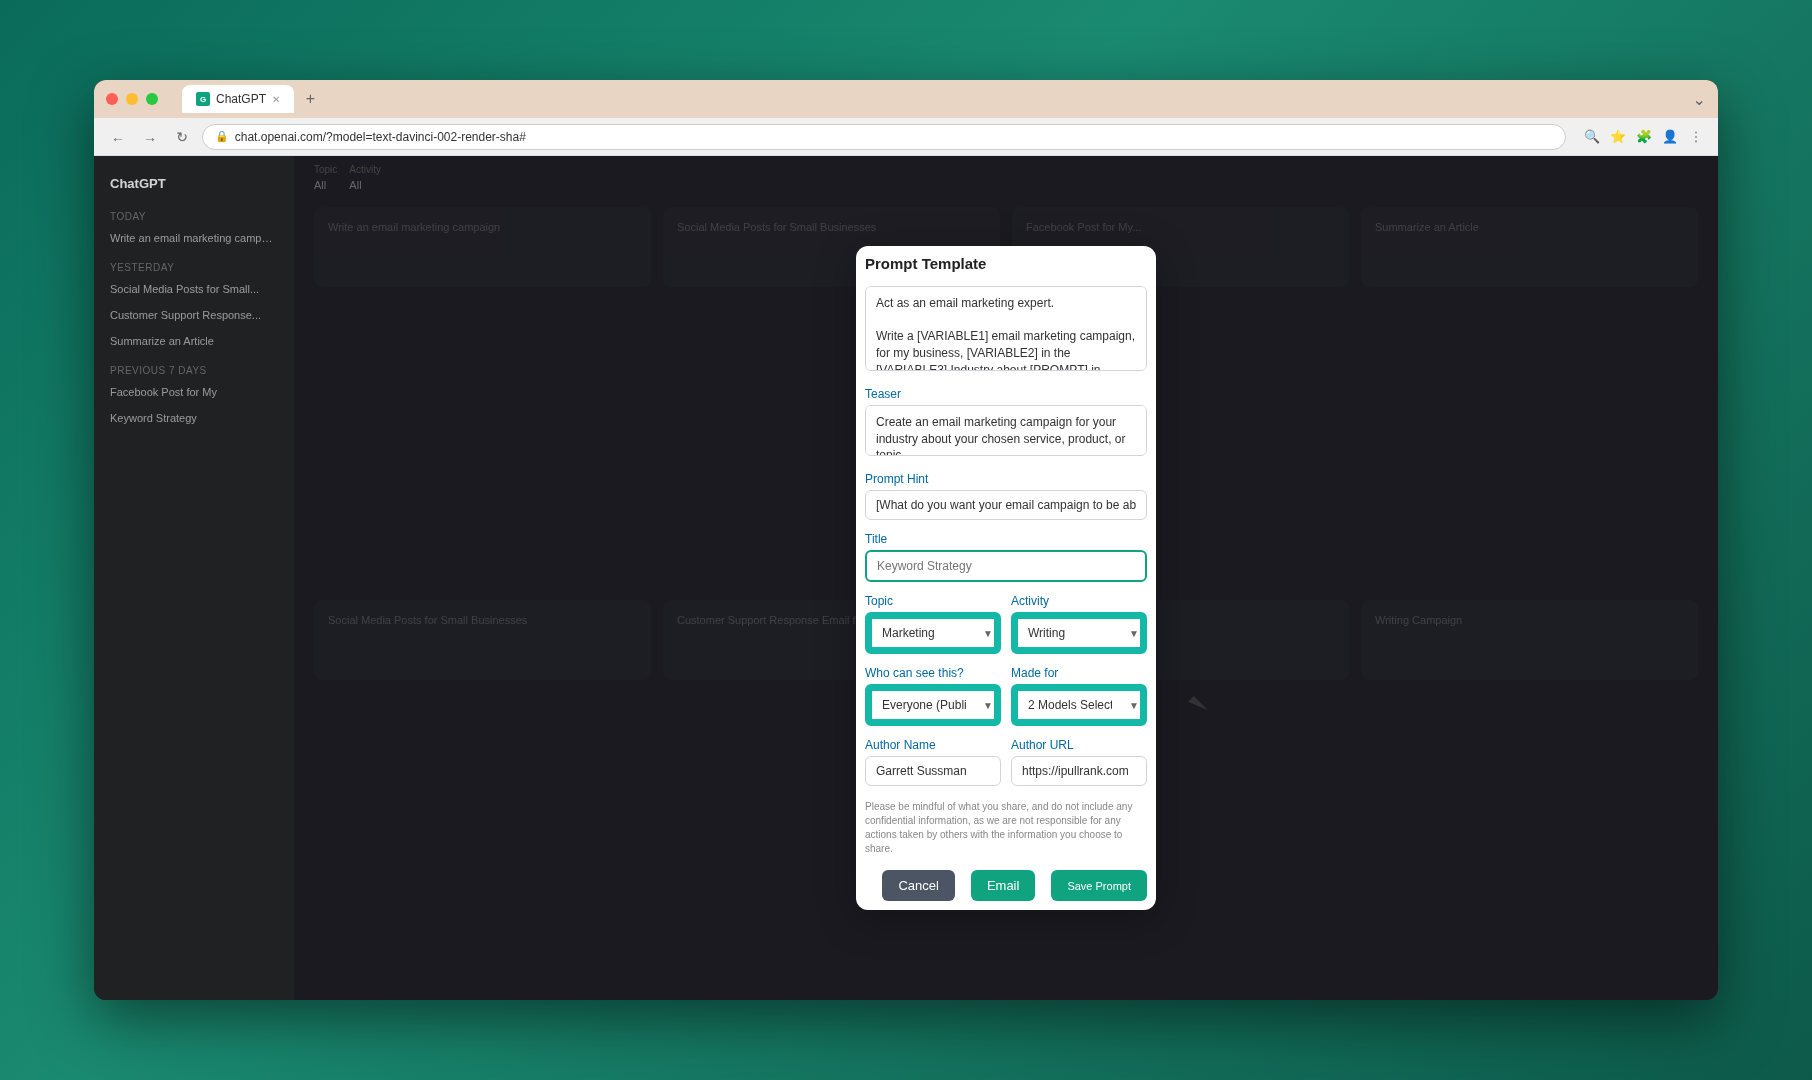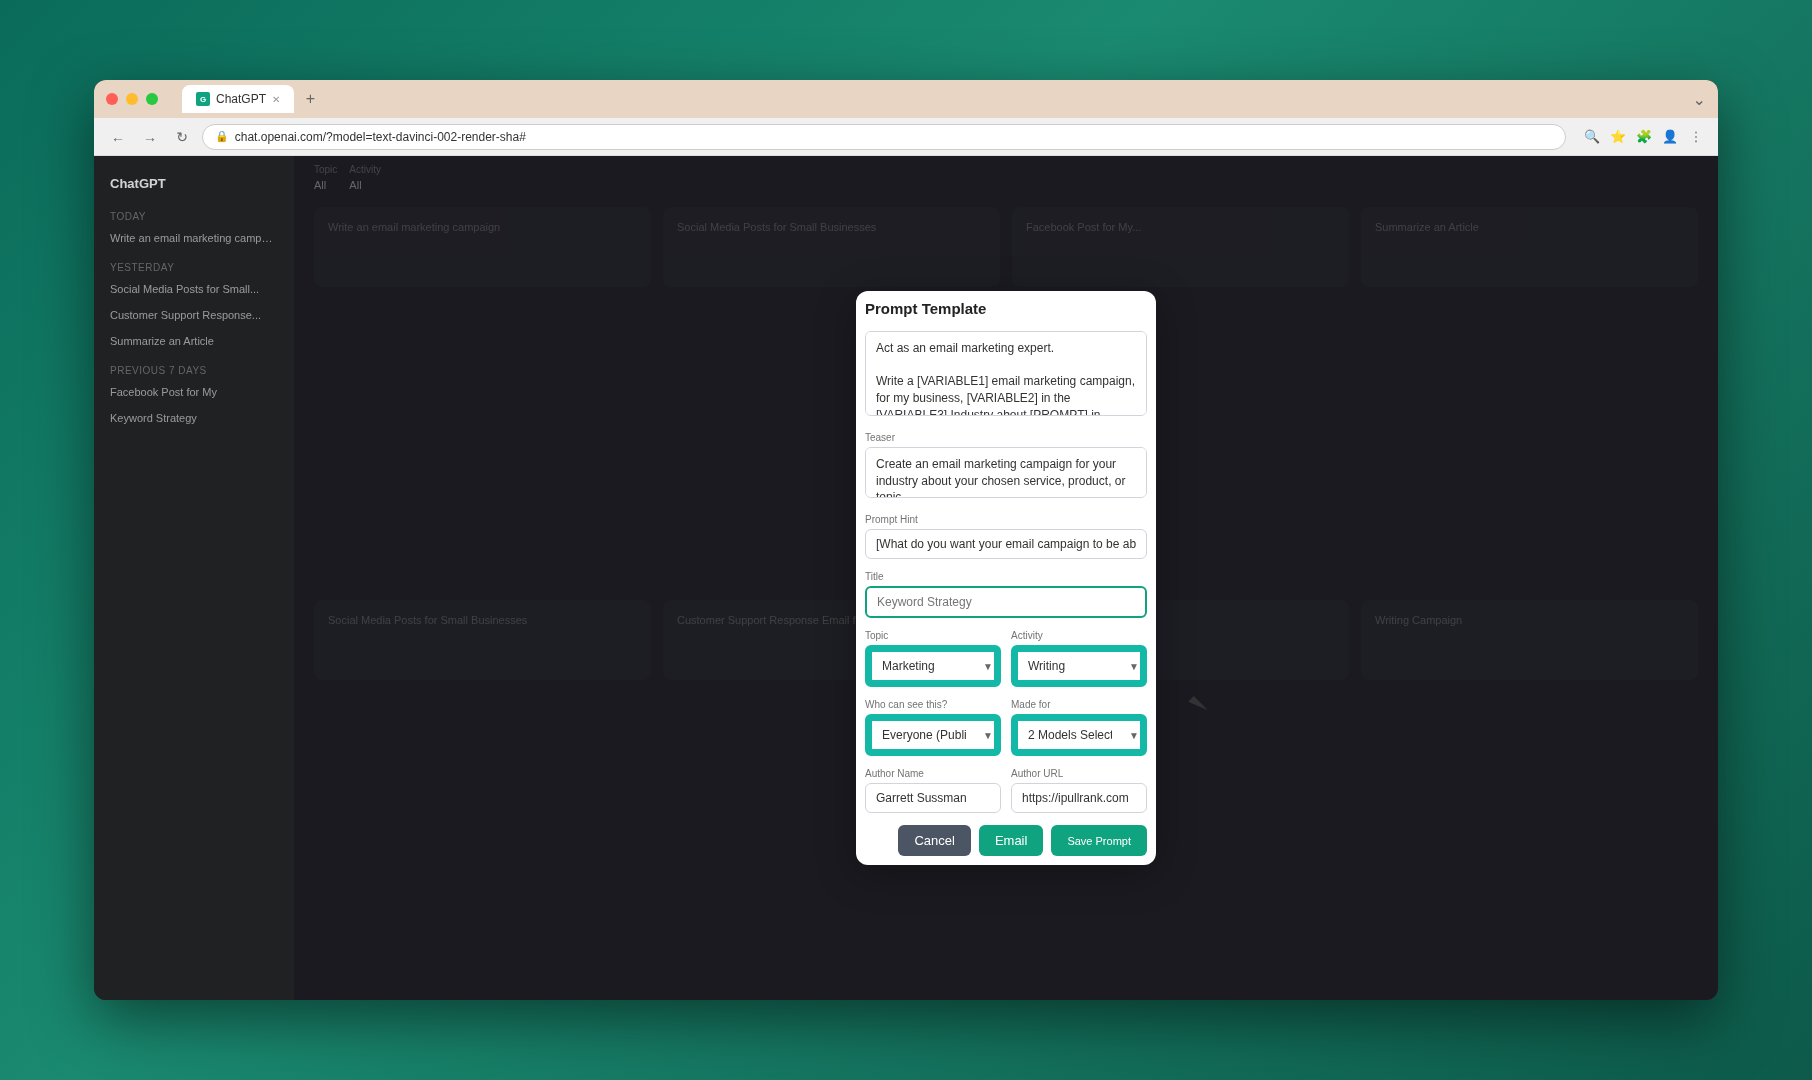--- a/index.html
+++ b/index.html
@@ -279,23 +279,23 @@
       font-weight: 600;
       color: #222;
       margin-bottom: 14px;
     }
 
     .form-group {
       margin-bottom: 12px;
     }
 
     .form-label {
-      font-size: 10px;
+      font-size: 12px;
       font-weight: 500;
-      color: #737373;
+      color: #0369a1;
       margin-bottom: 4px;
       display: block;
     }
 
     .form-textarea {
       width: 100%;
       border: 1px solid #d1d5db;
       border-radius: 6px;
       padding: 8px 10px;
       font-size: 12px;
@@ -358,21 +358,21 @@
     .disclaimer {
       font-size: 10px;
       color: #888;
       line-height: 1.4;
       margin-bottom: 14px;
     }
 
     .modal-actions {
       display: flex;
       justify-content: flex-end;
-      gap: 8px;
+      gap: 16px;
     }
 
     .btn-cancel {
       background: #4b5563;
       color: #fff;
       border: none;
       border-radius: 6px;
       padding: 8px 16px;
       font-size: 13px;
       cursor: pointer;
@@ -580,20 +580,21 @@
             <div class="form-group" style="margin-bottom:0;">
               <label class="form-label">Author Name</label>
               <input type="text" class="form-input normal" value="Garrett Sussman" style="">
             </div>
             <div class="form-group" style="margin-bottom:0;">
               <label class="form-label">Author URL</label>
               <input type="text" class="form-input normal" value="https://ipullrank.com" style="">
             </div>
           </div>
 
+          <div class="disclaimer" style="margin-top:14px;">Please be mindful of what you share, and do not include any confidential information, as we are not responsible for any actions taken by others with the information you choose to share.</div>
 
           <div class="modal-actions">
             <button class="btn-cancel">Cancel</button>
             <button class="btn-clone">Email</button>
             <button class="btn-save">Save Prompt</button>
           </div>
         </div>
 
         <div class="cursor" style="right: 500px; bottom: 280px;"></div>
       </div>

